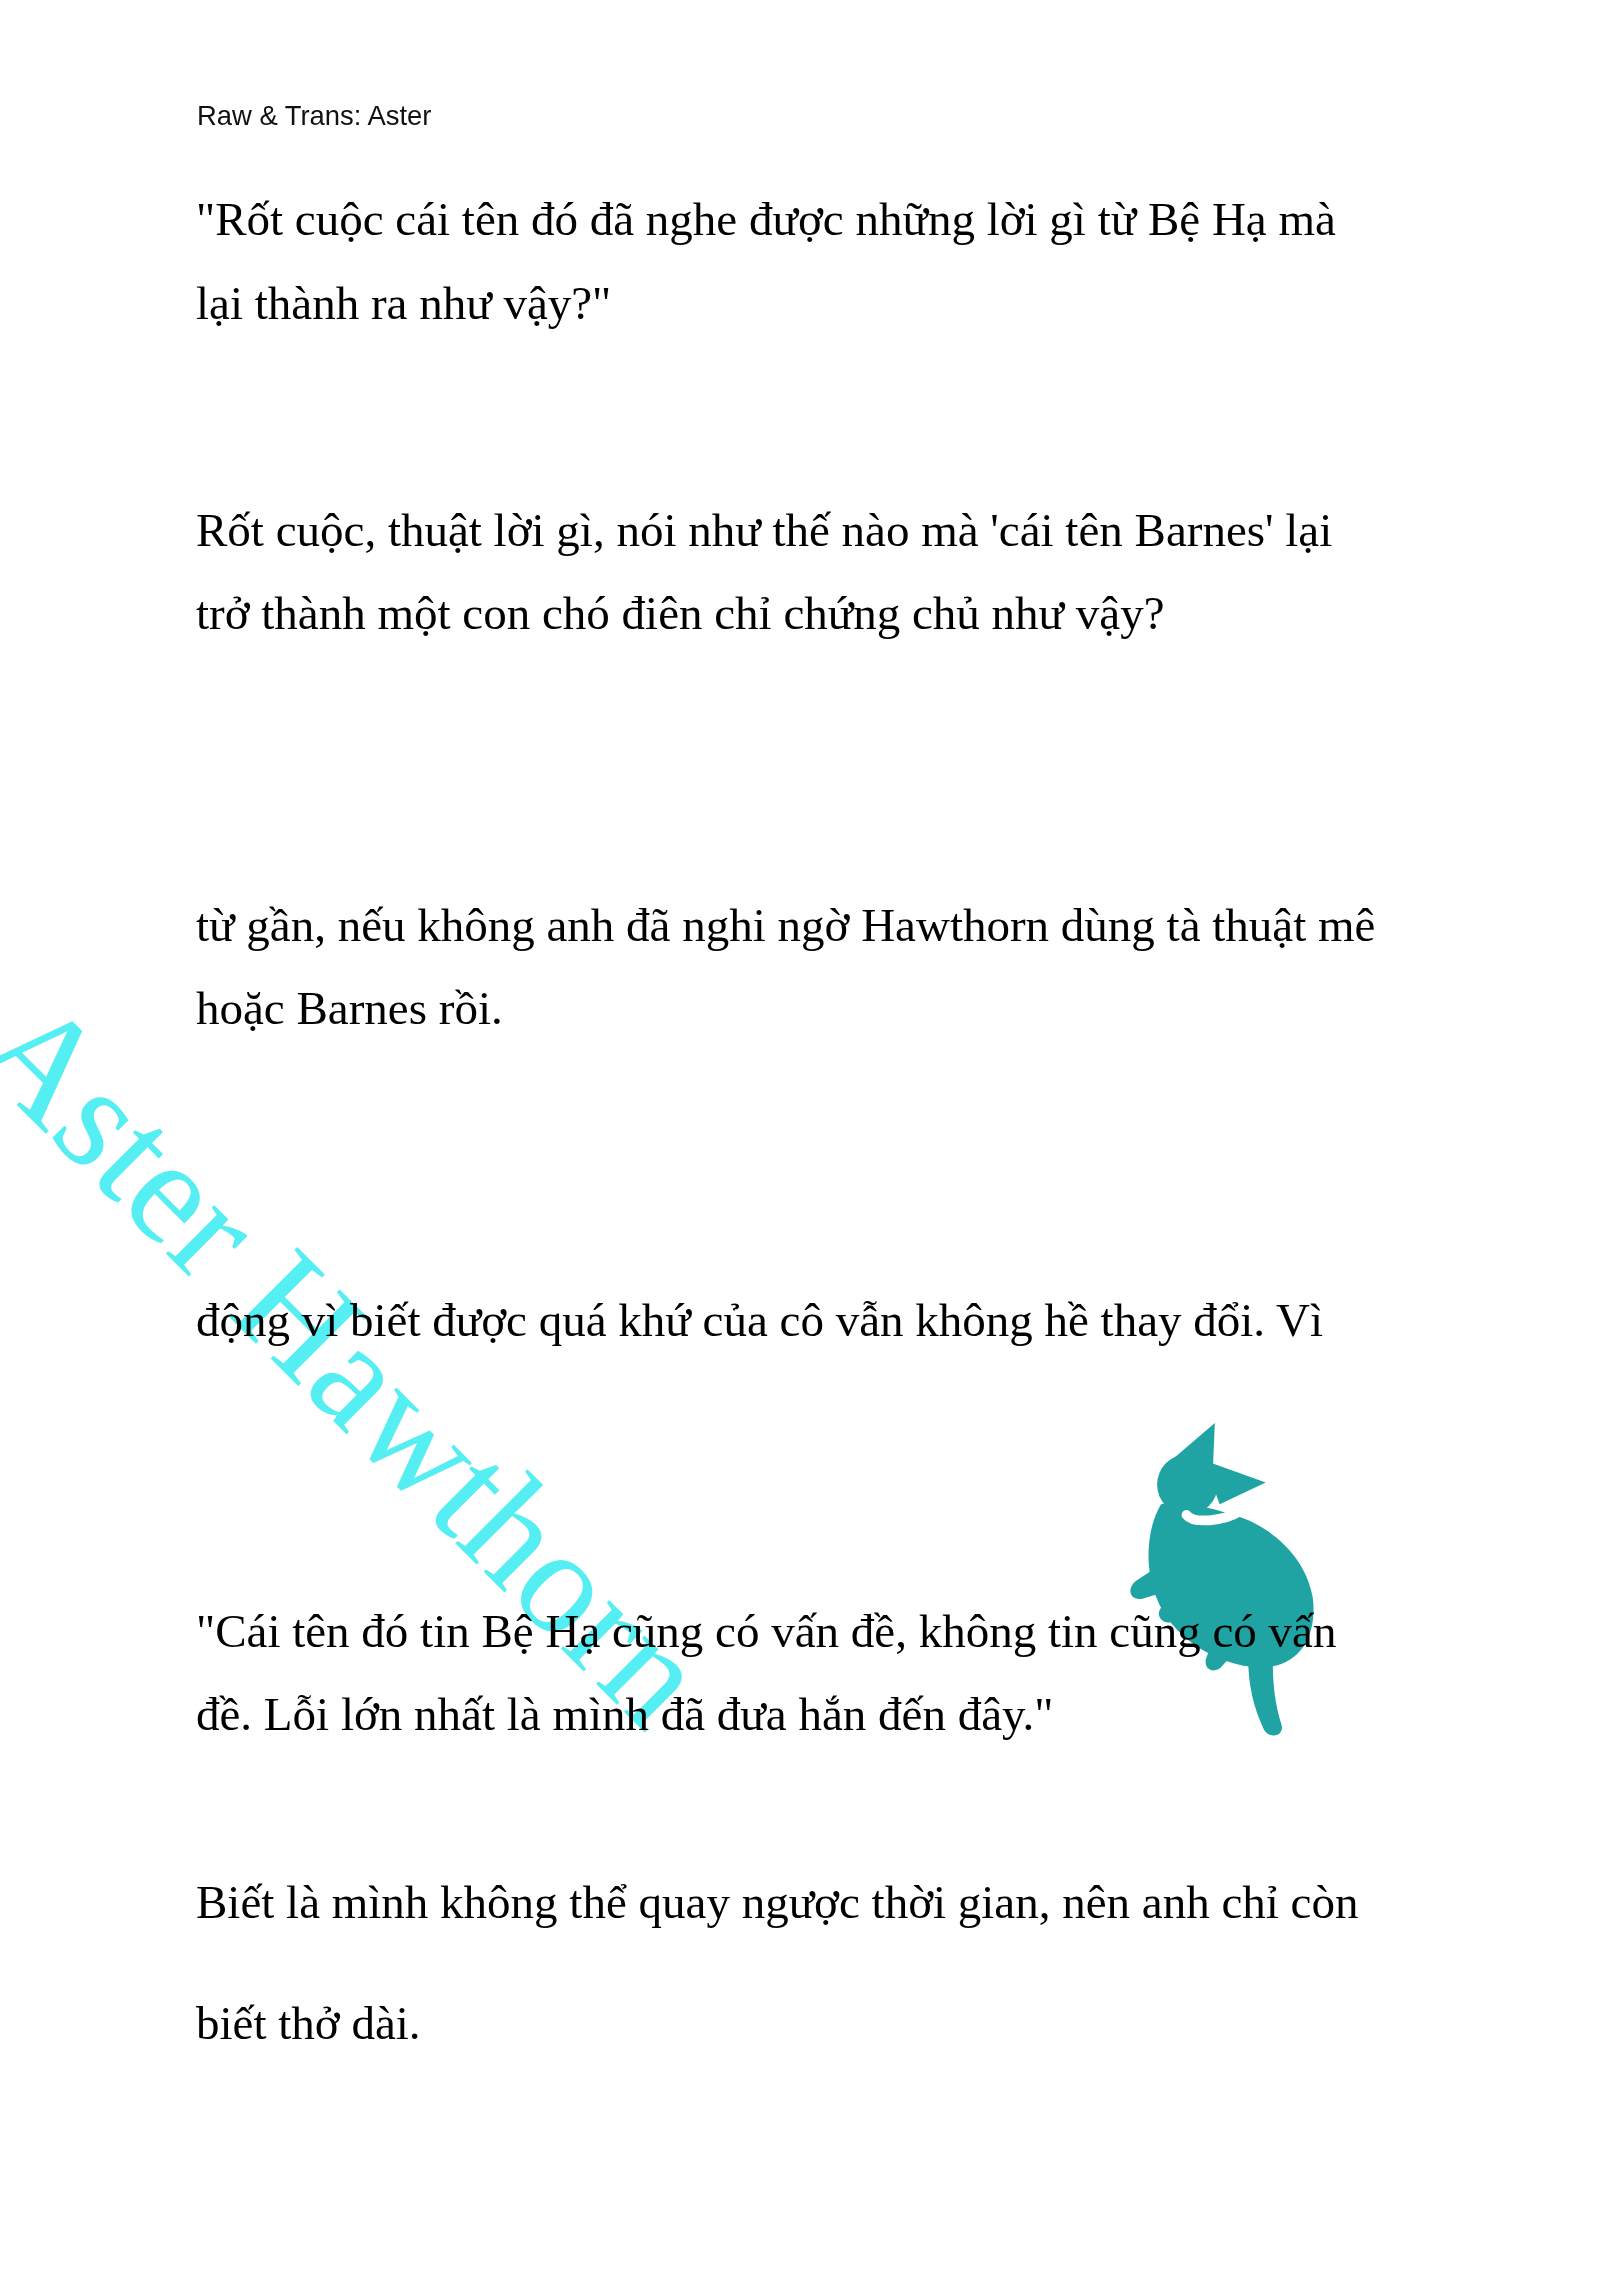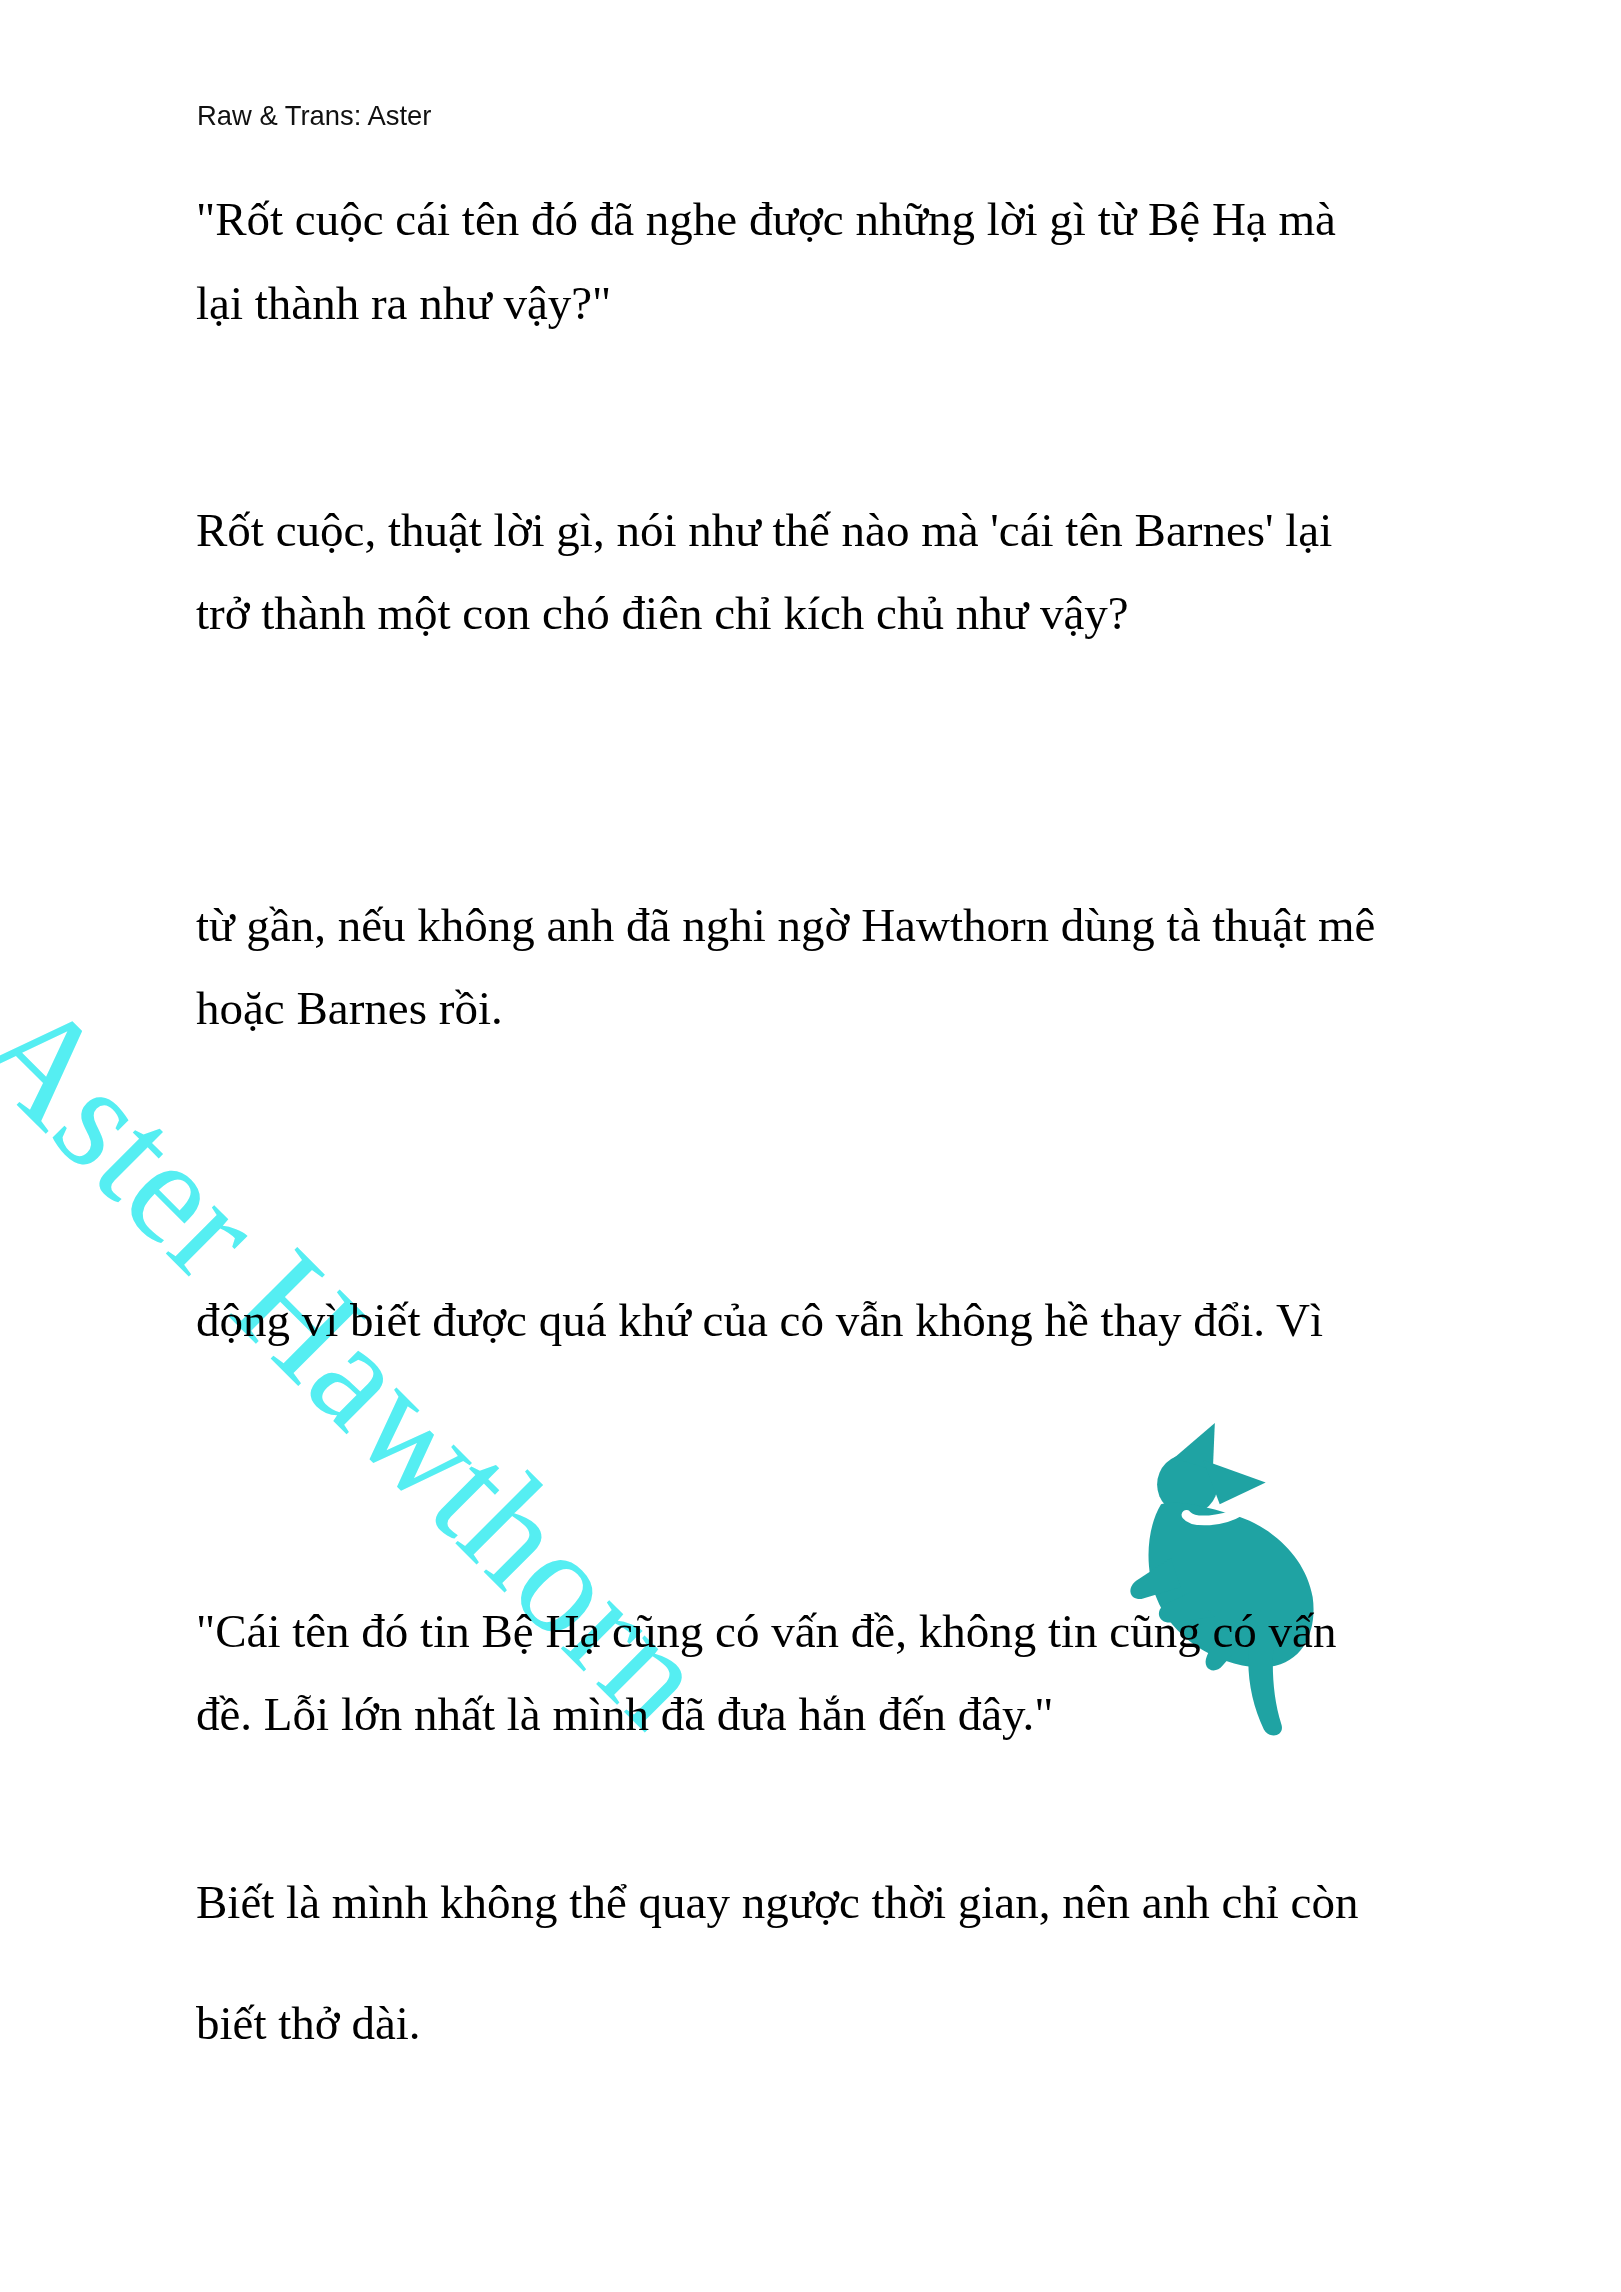--- a/index.html
+++ b/index.html
@@ -55,21 +55,21 @@
       <path d="M1275,1680 C1272,1710 1278,1740 1290,1765 C1296,1776 1312,1772 1308,1760 C1300,1735 1298,1705 1300,1680 Z"></path>
     </g>
 
     <path d="M1211,1546 C1218,1555 1248,1553 1266,1542" stroke="#ffffff" stroke-width="10" stroke-linecap="round" fill="none"></path>
   </svg>
 
   <div class="line" style="top:177px">"Rốt cuộc cái tên đó đã nghe được những lời gì từ Bệ Hạ mà</div>
   <div class="line" style="top:261px">lại thành ra như vậy?"</div>
 
   <div class="line" style="top:488px">Rốt cuộc, thuật lời gì, nói như thế nào mà 'cái tên Barnes' lại</div>
-  <div class="line" style="top:571px">trở thành một con chó điên chỉ kích chủ như vậy?</div>
+  <div class="line" style="top:571px">trở thành một con chó điên chỉ chứng chủ như vậy?</div>
 
   <div class="line" style="top:883px">từ gần, nếu không anh đã nghi ngờ Hawthorn dùng tà thuật mê</div>
   <div class="line" style="top:966px">hoặc Barnes rồi.</div>
 
   <div class="line" style="top:1278px">động vì biết được quá khứ của cô vẫn không hề thay đổi. Vì</div>
 
   <div class="line" style="top:1589px">"Cái tên đó tin Bệ Hạ cũng có vấn đề, không tin cũng có vấn</div>
   <div class="line" style="top:1672px">đề. Lỗi lớn nhất là mình đã đưa hắn đến đây."</div>
 
   <div class="line" style="top:1860px">Biết là mình không thể quay ngược thời gian, nên anh chỉ còn</div>

